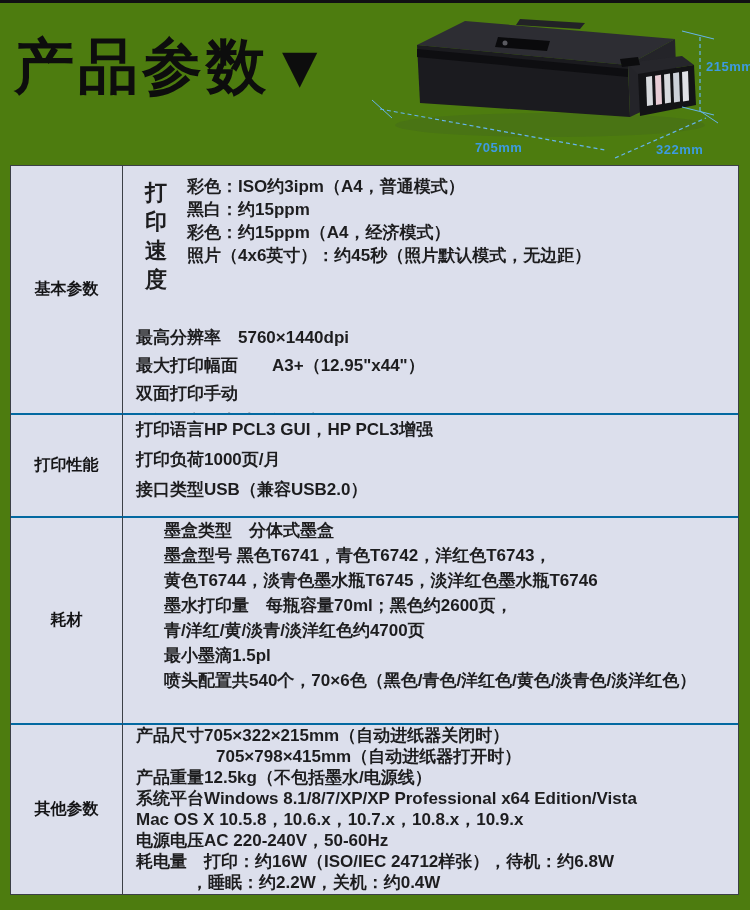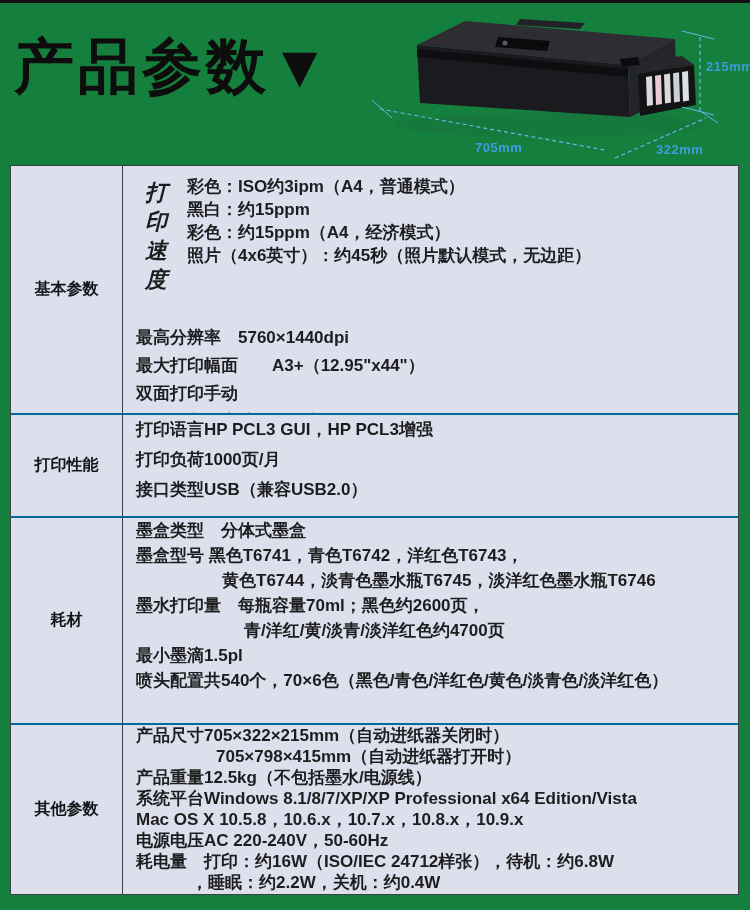--- a/index.html
+++ b/index.html
@@ -1,18 +1,18 @@
 <!DOCTYPE html>
 <html><head>
 <meta charset="utf-8">
 <style>
   * { margin:0; padding:0; box-sizing:border-box; }
   html,body { width:750px; height:910px; background:#ffffff; overflow:hidden;
     font-family:"Liberation Sans","DejaVu Sans",sans-serif; color:#1d1d1f; }
-  .page { position:relative; width:750px; height:910px; background:#15803d; }
+  .page { position:relative; width:750px; height:910px; background:#4d7c0f; }
 
   .top-rule { position:absolute; left:0; top:0; width:750px; height:3px; background:#101013; }
 
   .page-title { position:absolute; left:14px; top:34px; font-size:60px; line-height:1.1;
     font-weight:900; color:#0d0d0d; letter-spacing:4px; white-space:nowrap; }
 
   .printer-fig { position:absolute; left:370px; top:0; width:380px; height:162px; }
   .printer-fig svg { display:block; width:100%; height:100%; }
   .dim-text { font-size:13px; font-weight:bold; fill:#3d9be0; letter-spacing:0.5px; }
 
@@ -21,27 +21,27 @@
     grid-template-rows:247px 103px 207px 171px;
     background:#dcdfec; border:1px solid #3c4046; }
   .label-cell { display:flex; align-items:center; justify-content:center; text-align:center;
     font-size:16px; font-weight:800; color:#141416; border-right:1px solid #3c4046; overflow:hidden; }
   .content-cell { padding-left:13px; padding-right:4px; font-size:17px; font-weight:700;
     color:#1d1d1f; overflow:hidden; }
   .rb { border-top:2px solid #0369a1; }
 
   .speed-group { display:flex; padding-top:9px; }
   .speed-vlabel { width:26px; margin:3px 16px 0 9px; font-size:22px; font-weight:800;
-    line-height:29px; word-break:break-all;font-style:italic; }
+    line-height:29px; word-break:break-all; }
   .speed-lines .line { line-height:23px; }
 
   .r1-extra { margin-top:30px; }
   .r1-extra .line { line-height:28px; }
   .row2 .line { line-height:30px; }
-  .row3 .line { line-height:25px; }
+  .row3 .line { line-height:25px;margin-left:28px; }
   .row4 .line { line-height:21px; }
 
   .ind-ink-models { margin-left:86px; }
   .ind-ink-yield { margin-left:108px; }
   .ind-size2 { margin-left:80px; }
   .ind-power2 { margin-left:55px; }
 
   .line { white-space:nowrap; }
 </style>
 </head>

